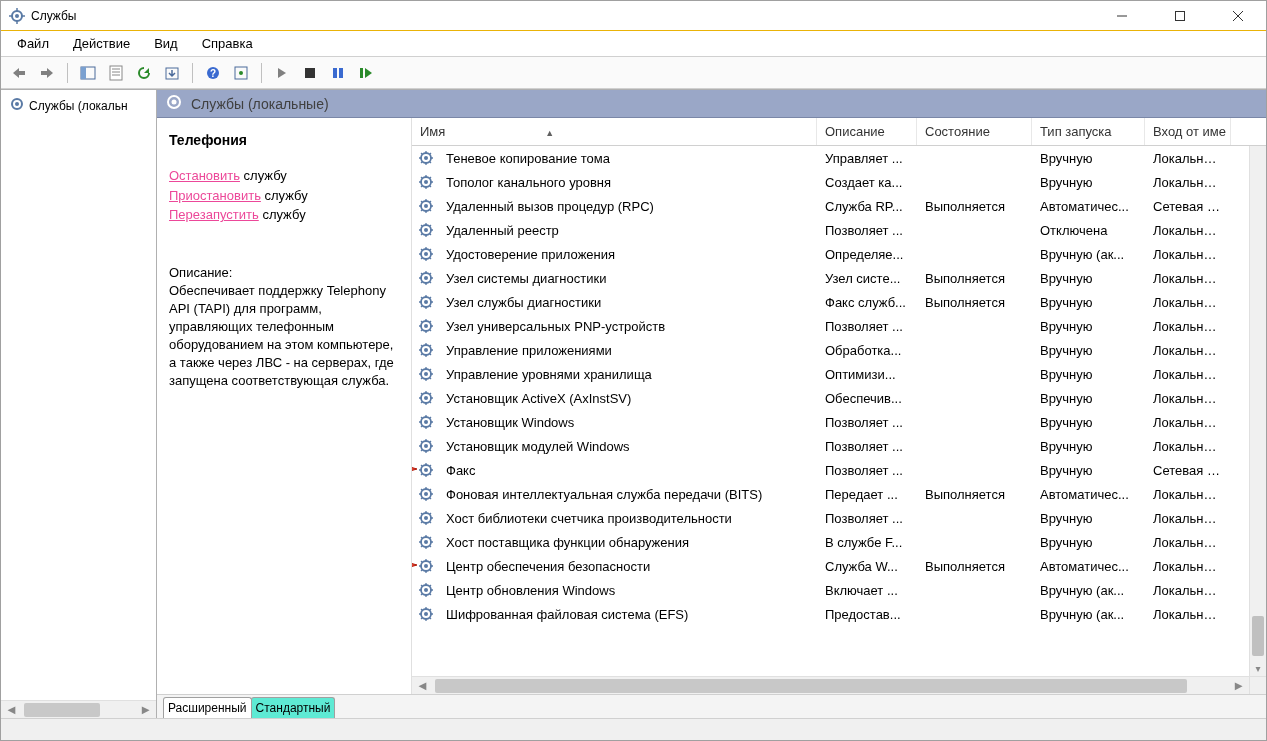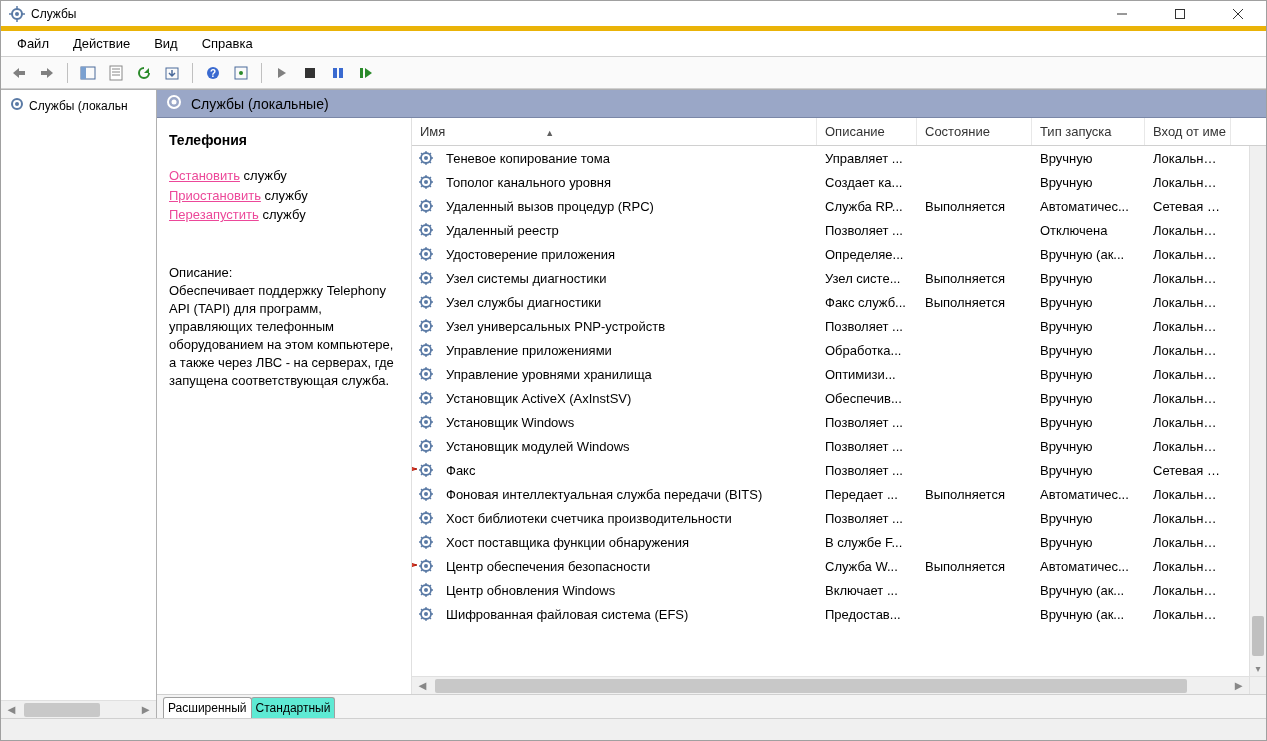--- a/index.html
+++ b/index.html
@@ -1,32 +1,32 @@
 <!DOCTYPE html>
 <html><head>
 <meta charset="utf-8">
 <style>
 * { box-sizing: border-box; margin: 0; padding: 0; font-family: "Segoe UI", Tahoma, sans-serif; }
 body { background: #fff; font-size: 13px; color: #000; user-select: none; }
 .window { width: 1267px; height: 741px; border: 1px solid #a0a0a0; display: flex; flex-direction: column; }
-.titlebar { height: 30px; display: flex; align-items: center; padding: 0 8px; border-bottom: 5px solid #eab308; }
+.titlebar { height: 30px; display: flex; align-items: center; padding: 0 8px; border-bottom: 1px solid #eab308; }
 .titlebar .app-icon { width: 16px; height: 16px; margin-right: 6px; }
 .titlebar .title { flex: 1; font-size: 12px; }
 .titlebar .winbtns { display: flex; gap: 18px; }
 .titlebar .winbtn { width: 40px; height: 24px; display: flex; align-items: center; justify-content: center; color: #555; cursor: pointer; }
 .menubar { height: 26px; display: flex; align-items: center; padding: 0 6px; gap: 4px; border-bottom: 1px solid #d0d0d0; }
 .menubar .menu-item { padding: 4px 10px; font-size: 13px; cursor: pointer; }
 .toolbar { height: 32px; display: flex; align-items: center; padding: 4px 6px; gap: 4px; border-bottom: 1px solid #d0d0d0; background: #fafafa; }
 .toolbar .tb-btn { width: 24px; height: 24px; display: flex; align-items: center; justify-content: center; cursor: pointer; border: 1px solid transparent; }
 .toolbar .tb-sep { width: 1px; height: 20px; background: #c0c0c0; margin: 0 4px; }
 .main { flex: 1; display: flex; border-top: 1px solid #b0b0b0; overflow: hidden; }
 .tree-pane { width: 156px; border-right: 1px solid #b0b0b0; padding: 4px; overflow: hidden; }
 .tree-item { display: flex; align-items: center; gap: 4px; padding: 2px 4px; font-size: 12px; white-space: nowrap; cursor: pointer; }
 .content-pane { flex: 1; display: flex; flex-direction: column; overflow: hidden; }
-.content-header { background: #9aa7c7; height: 28px; display: flex; align-items: center; padding: 0 8px; gap: 8px; color: #000000; font-size: 14px; border-bottom: 1px solid #7a87a7; }
+.content-header { background: #9aa7c7; height: 28px; display: flex; align-items: center; padding: 0 8px; gap: 8px; color: #404040; font-size: 14px; border-bottom: 1px solid #7a87a7; }
 .content-body { flex: 1; display: flex; overflow: hidden; position: relative; }
 .detail-panel { width: 255px; padding: 14px 12px; border-right: 1px solid #e0e0e0; overflow: hidden; }
 .detail-title { font-weight: 600; font-size: 14px; margin-bottom: 18px; }
 .detail-link { color: #ec4899; text-decoration: underline; cursor: pointer; font-size: 13px; line-height: 1.5; }
 .detail-text { font-size: 13px; line-height: 1.4; }
 .detail-links { margin-bottom: 40px; }
 .detail-desc-label { font-size: 13px; margin-bottom: 2px; }
 .list-panel { flex: 1; display: flex; flex-direction: column; overflow: hidden; position: relative; }
 .list-header { display: flex; border-bottom: 1px solid #d0d0d0; background: #fff; }
 .list-header .col { padding: 6px 8px; border-right: 1px solid #e8e8e8; font-size: 13px; font-weight: 400; color: #333; white-space: nowrap; overflow: hidden; cursor: pointer; }

